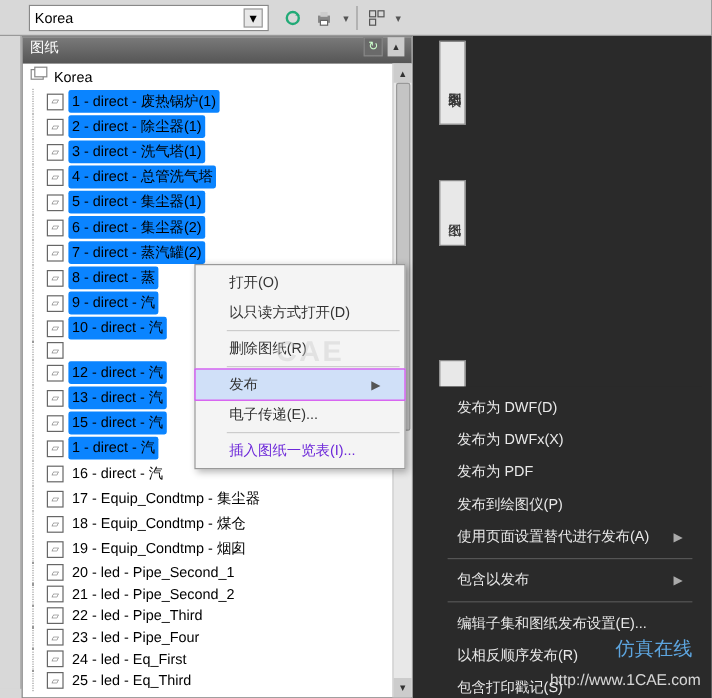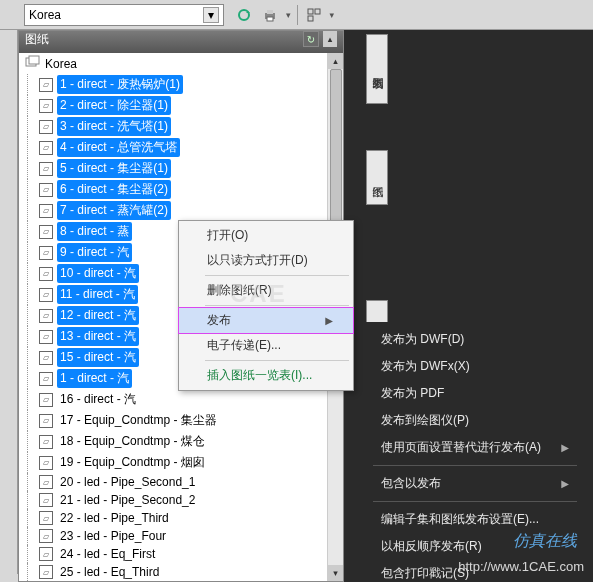--- a/index.html
+++ b/index.html
@@ -31,39 +31,39 @@
 .refresh-btn { width: 16px; height: 16px; background: #6a6a6a; border: 1px solid #888; display: flex; align-items: center; justify-content: center; color: #cfc; font-size: 10px; }
 .scroll-arrow { width: 14px; height: 16px; background: #ccc; display: flex; align-items: center; justify-content: center; font-size: 9px; color: #333; }
 
 .tree { position: relative; height: calc(100% - 22px); overflow: hidden; }
 .tree-root { display: flex; align-items: center; gap: 4px; font-size: 12px; padding: 2px 6px; }
 .tree-items { padding-left: 20px; }
 .tree-item { display: flex; align-items: center; gap: 4px; font-size: 12px; padding: 1px 0; position: relative; }
 .tree-item::before { content: ""; position: absolute; left: -12px; top: 0; bottom: 0; border-left: 1px dotted #999; }
 .doc-icon { width: 14px; height: 14px; border: 1px solid #666; background: #fff; display: inline-flex; align-items: center; justify-content: center; font-size: 8px; color: #666; flex-shrink: 0; }
 .item-label { padding: 1px 3px; border-radius: 2px; white-space: nowrap; }
-.item-label.sel { background: #0a84ff; color: #ffffff; }
+.item-label.sel { background: #0a84ff; color: #000000; }
 .scrollbar-v { position: absolute; right: 0; top: 22px; bottom: 0; width: 16px; background: #e8e8e8; border-left: 1px solid #ccc; }
 .scroll-thumb { position: absolute; top: 16px; left: 2px; width: 12px; height: 290px; background: #c4c4c4; border: 1px solid #999; border-radius: 2px; }
 
 
-.context-menu { position: absolute; top: 220px; left: 178px; width: 176px; background: #f4f4f4; border: 1px solid #999; box-shadow: 2px 2px 6px rgba(0,0,0,0.3); padding: 2px 0; }
+.context-menu { position: absolute; top: 220px; left: 162px; width: 176px; background: #f4f4f4; border: 1px solid #999; box-shadow: 2px 2px 6px rgba(0,0,0,0.3); padding: 2px 0; }
 .menu-item { font-size: 12px; padding: 4px 20px 4px 28px; display: flex; justify-content: space-between; align-items: center; color: #333; }
 .menu-item.hover { background: #d0e0f8; border: 1px solid #d946ef; margin: -1px; }
-.menu-item.disabled { color: #15803d; }
+.menu-item.disabled { color: #6d28d9; }
 .menu-sep { height: 1px; background: #ccc; margin: 2px 4px 2px 26px; }
 .arrow-r { font-size: 10px; color: #555; }
 
 
 .submenu { position: absolute; top: 322px; left: 365px; width: 220px; background: #2a2a2a; padding: 4px 0; }
 .submenu .menu-item { color: #e8e8e8; padding: 5px 16px; font-size: 12px; display: flex; justify-content: space-between; }
 .submenu .menu-sep { background: #555; margin: 4px 8px; }
 
 
-.watermark { position: absolute; right: 16px; bottom: 30px; font-size: 16px; color: #6bf; opacity: 0.85; font-style: italic; }
+.watermark { position: absolute; right: 16px; bottom: 30px; font-size: 16px; color: #6bf; opacity: 0.85; }
 .watermark-url { position: absolute; right: 9px; bottom: 8px; font-size: 13px; color: #e8e8e8; opacity: 0.9; text-align: center; }
 .wm-cae { position: absolute; left: 230px; top: 280px; font-size: 24px; color: rgba(200,200,200,0.4); font-weight: bold; letter-spacing: 2px; }
 </style>
 </head>
 <body>
 
 <div class="left-strip"></div>
 <div class="left-strip-label">纸集管器</div>
 
 <div class="toolbar">
@@ -158,21 +158,20 @@
         <div class="tree-item">
           <span class="doc-icon">▱</span>
           <span class="item-label sel">9 - direct - 汽</span>
         </div>
         <div class="tree-item">
           <span class="doc-icon">▱</span>
           <span class="item-label sel">10 - direct - 汽</span>
         </div>
         <div class="tree-item">
           <span class="doc-icon">▱</span>
-          <span class="item-label sel">11 - direct - 汽</span>
         </div>
         <div class="tree-item">
           <span class="doc-icon">▱</span>
           <span class="item-label sel">12 - direct - 汽</span>
         </div>
         <div class="tree-item">
           <span class="doc-icon">▱</span>
           <span class="item-label sel">13 - direct - 汽</span>
         </div>
         <div class="tree-item">

